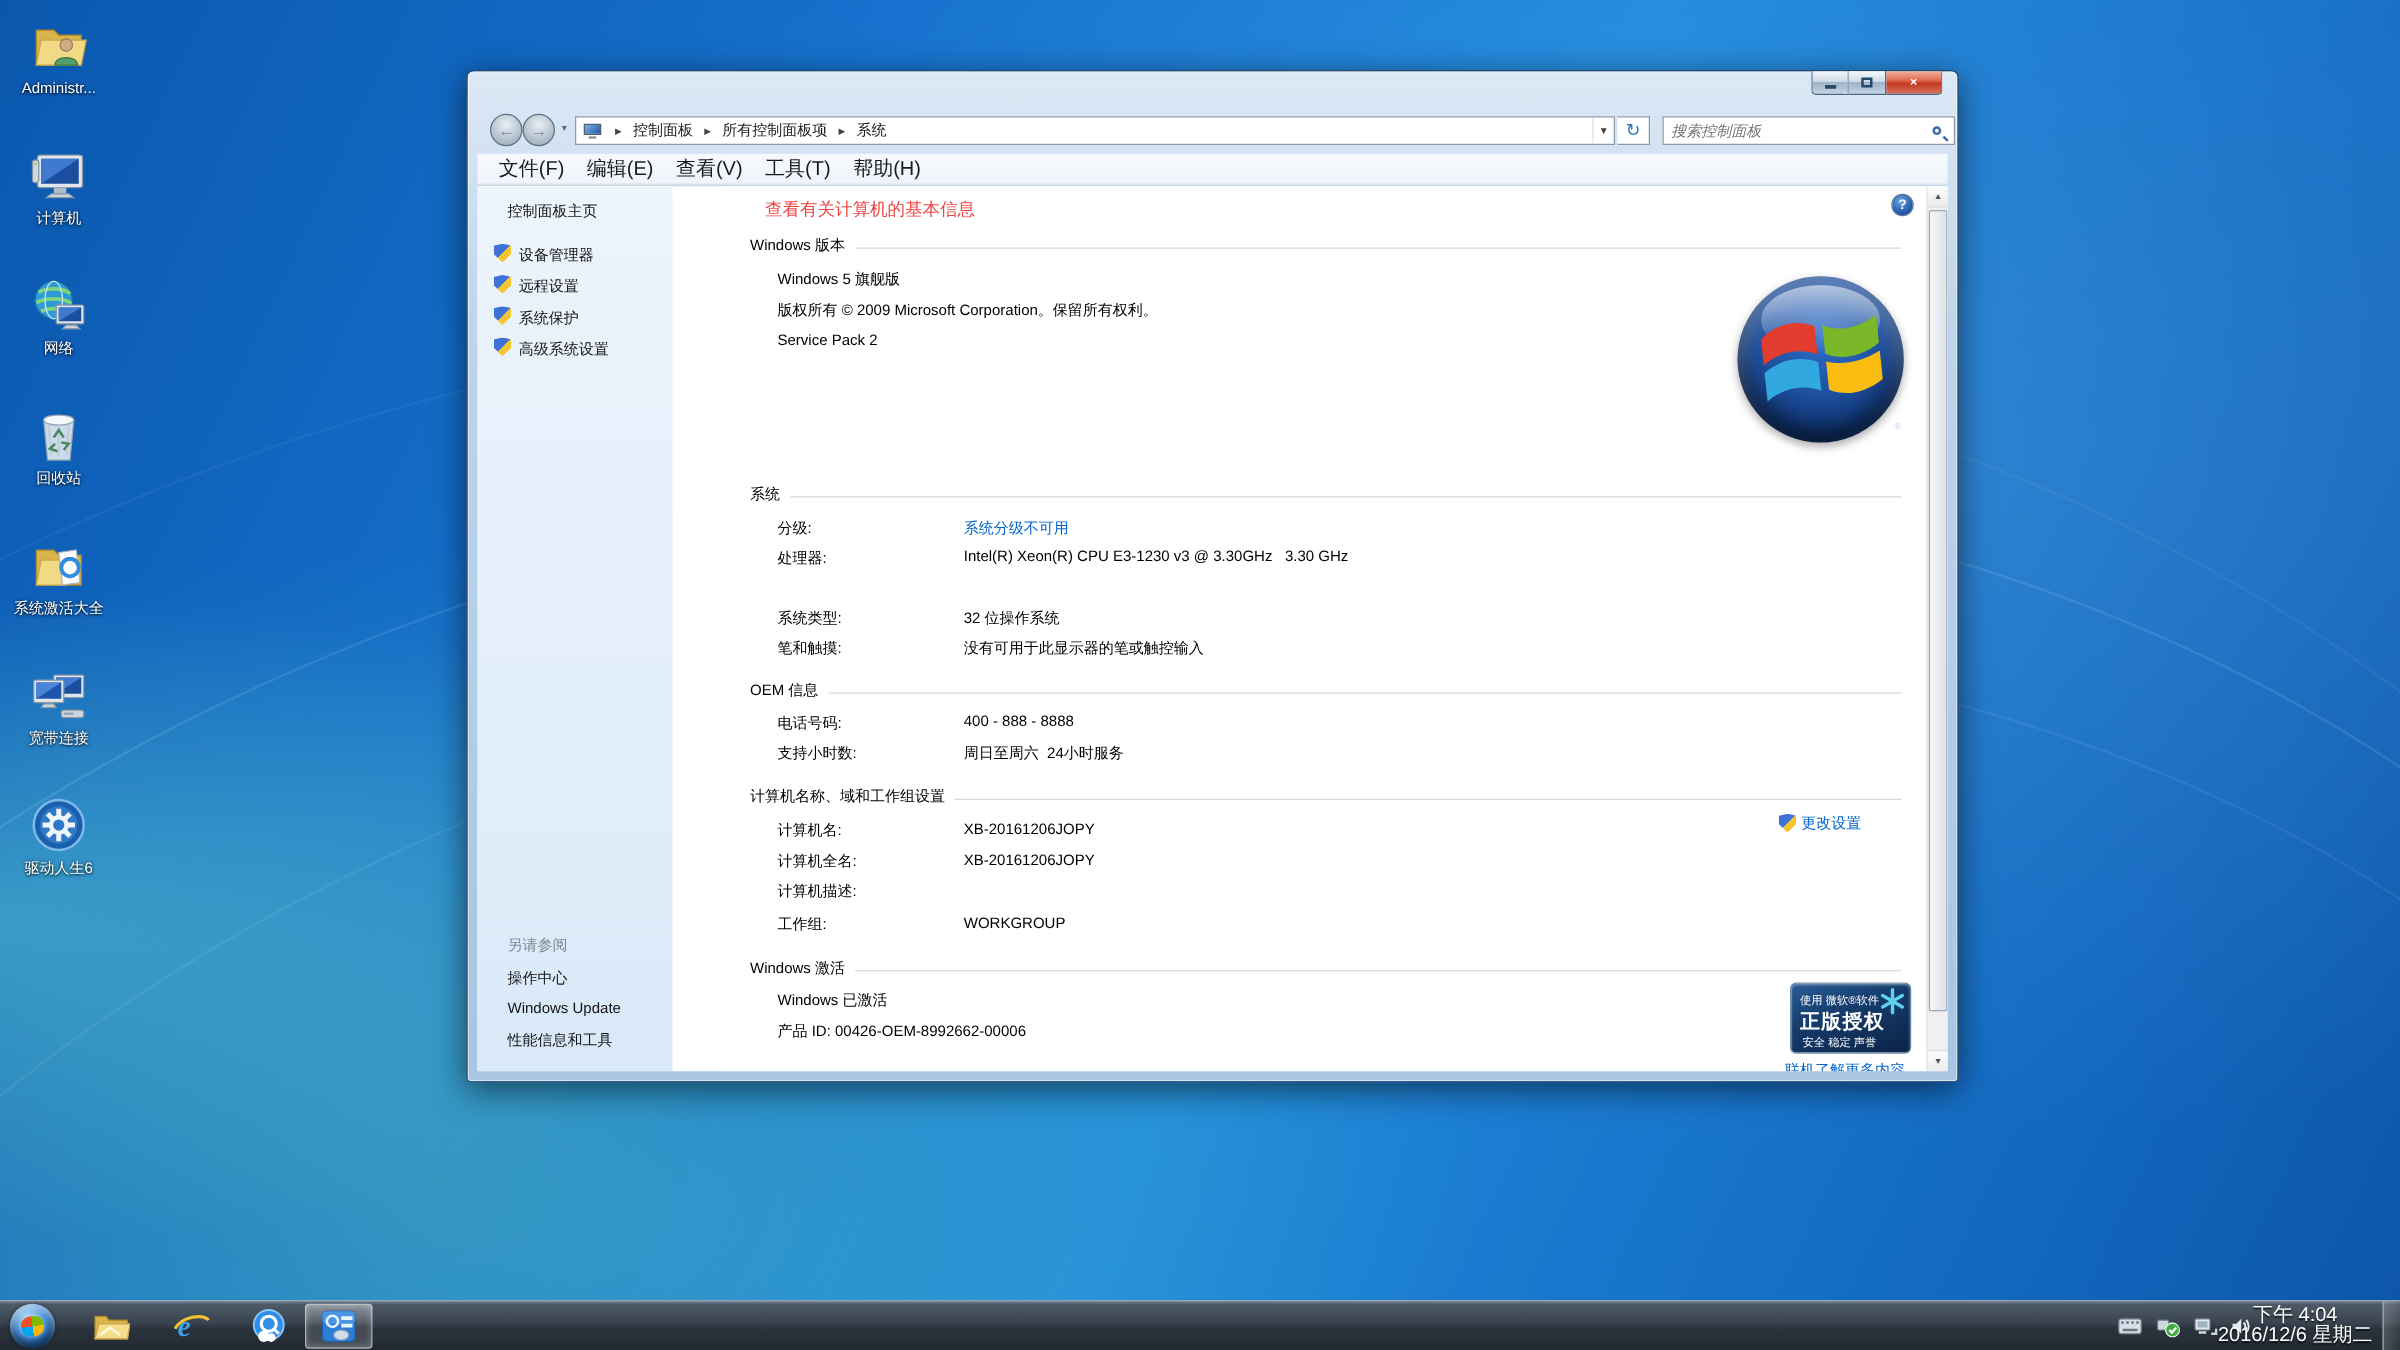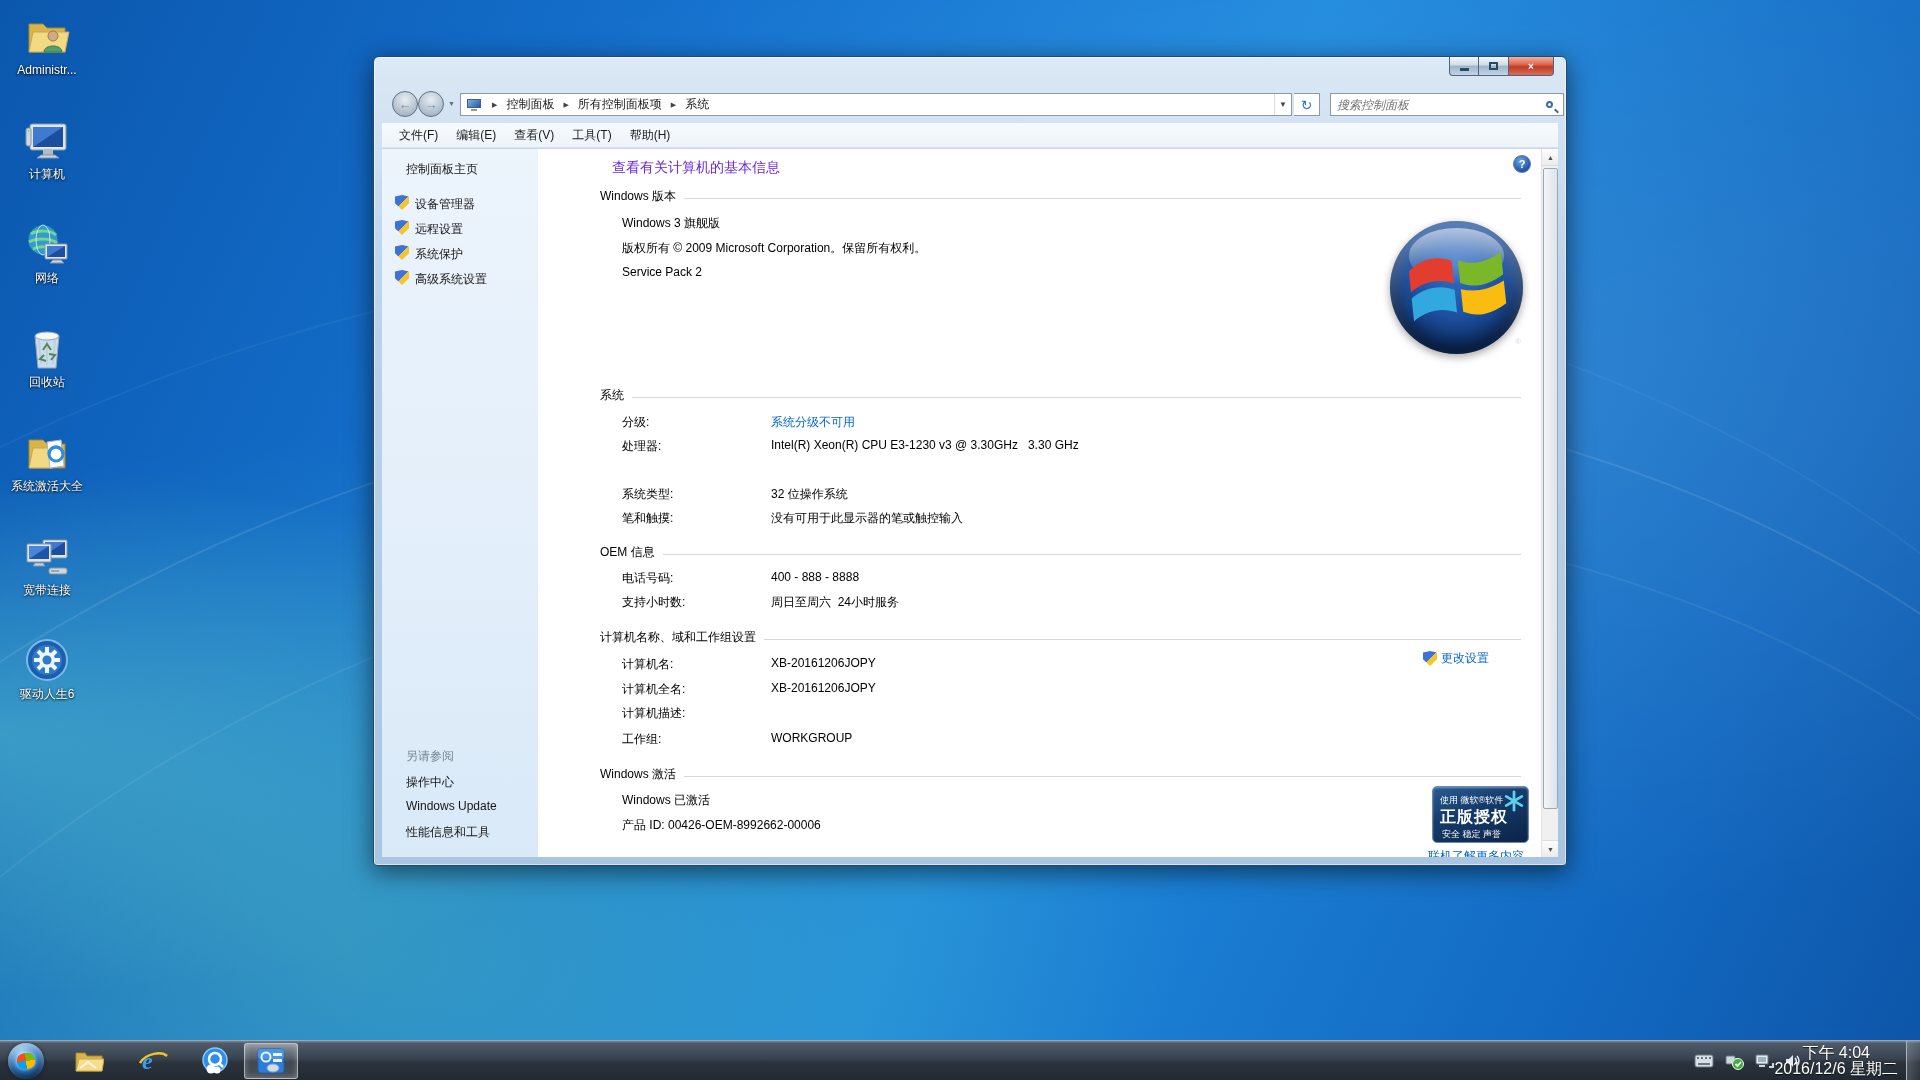--- a/index.html
+++ b/index.html
@@ -57,21 +57,21 @@
   .addr-drop { margin-left:auto; width:17px; text-align:center; font-size:8px; color:#444; border-left:1px solid #e0e0e0; align-self:stretch; display:flex; align-items:center; justify-content:center; }
   .refreshbtn { position:absolute; left:912px; top:6px; width:26px; height:23px; background:#fff; border:1px solid #8a9aa8; border-left:none;
     display:flex; align-items:center; justify-content:center; color:#2f78c8; font-size:14px; }
   .searchbox { position:absolute; left:948px; top:6px; width:234px; height:23px; background:#fff; border:1px solid #8a9aa8; display:flex; align-items:center; }
   .searchbox input { flex:1; border:none; outline:none; font-style:italic; color:#ec4899; font-size:12px; padding:0 6px; font-family:inherit; background:transparent; }
   .mag { width:7px; height:7px; border:2px solid #3a6ea5; border-radius:50%; position:relative; margin-right:10px; }
   .mag::after { content:""; position:absolute; width:5px; height:2px; background:#3a6ea5; transform:rotate(45deg); left:6px; top:7px; }
 
   .menurow { position:absolute; top:66px; left:8px; right:8px; height:25px;
     background:linear-gradient(180deg,#f6fafd,#eef4fa); border-bottom:1px solid #d6e2ee;
-    display:flex; align-items:center; padding-left:8px; font-size:12px; color:#1a1a1a; }
+    display:flex; align-items:center; padding-left:8px; font-size:16px; color:#1a1a1a; }
   .menuitem { padding:3px 9px; cursor:default; }
 
   .client { position:absolute; top:91px; left:8px; right:8px; bottom:8px; background:#fff; overflow:hidden; border-top:1px solid #c9d6e4; }
 
   
   .sidebar { position:absolute; left:0; top:0; bottom:0; width:156px;
     background:linear-gradient(180deg,#ecf4fc 0%,#e2eefa 60%,#d9e9f8 100%); font-size:12px; }
   .side-item { position:absolute; left:24px; color:#151515; cursor:pointer; white-space:nowrap; }
   .side-task { position:absolute; left:33px; color:#151515; cursor:pointer; white-space:nowrap; }
   .shield { position:absolute; left:13px; width:14px; height:15px;
@@ -83,21 +83,21 @@
   .vscroll { position:absolute; right:0; top:0; bottom:0; width:17px; background:#f0f0f0; border-left:1px solid #e2e2e2; }
   .varrow { position:absolute; left:0; width:17px; height:17px; display:flex; align-items:center; justify-content:center; font-size:7px; color:#505050;
     background:linear-gradient(180deg,#fdfdfd,#ebebeb); }
   .varrow.up { top:0; border-bottom:1px solid #dcdcdc; }
   .varrow.dn { bottom:0; border-top:1px solid #dcdcdc; }
   .vthumb { position:absolute; left:1px; width:15px; top:19px; bottom:48px; border:1px solid #98a8b8; border-radius:2px;
     background:linear-gradient(90deg,#f4f6f8,#dde3e9); }
 
   
   .main { position:absolute; left:196px; right:17px; top:0; bottom:0; background:#fff; font-size:12px; color:#000; }
-  .pgtitle { position:absolute; left:34px; top:10px; font-size:14px; color:#6d28d9; }
+  .pgtitle { position:absolute; left:34px; top:10px; font-size:14px; color:#ef4444; }
   .helpico { position:absolute; right:10px; top:6px; width:18px; height:18px; border-radius:50%;
     background:radial-gradient(circle at 40% 30%, #6aa6e0, #1f55a8 70%, #143c7c); color:#fff; font-size:11px; font-weight:bold;
     display:flex; align-items:center; justify-content:center; border:1px solid #5a7a9a; }
   .sect { position:absolute; left:22px; right:20px; display:flex; align-items:center; white-space:nowrap; color:#000; }
   .sect::after { content:""; flex:1; height:1px; background:#d8d8d8; margin-left:8px; margin-top:3px; }
   .cline { position:absolute; left:44px; white-space:pre; }
   .crow { position:absolute; left:0; right:2px; height:16px; }
   .clabel { position:absolute; left:44px; white-space:pre; }
   .cvalue { position:absolute; left:193px; white-space:pre; }
   a.bluelink { color:#0066cc; text-decoration:none; cursor:pointer; }
@@ -317,21 +317,21 @@
         <span class="side-item" style="top:625px">操作中心</span>
         <span class="side-item" style="top:650px">Windows Update</span>
         <span class="side-item" style="top:675px">性能信息和工具</span>
       </div>
 
       <div class="main">
         <div class="pgtitle">查看有关计算机的基本信息</div>
         <div class="helpico">?</div>
 
         <div class="sect" style="top:39px">Windows 版本</div>
-        <div class="cline" style="top:66px">Windows 3 旗舰版</div>
+        <div class="cline" style="top:66px">Windows 5 旗舰版</div>
         <div class="cline" style="top:91px">版权所有 © 2009 Microsoft Corporation。保留所有权利。</div>
         <div class="cline" style="top:116px">Service Pack 2</div>
 
         <div class="orb">
           <svg width="133" height="133" viewBox="0 0 64 64">
             <g transform="rotate(-6 32 32)">
               <path d="M10 22 C17 16 25 16 31 19 L31 30 C25 27 17 27 10 32 Z" fill="#e23d2e"></path>
               <path d="M34 19 C40 22 47 22 55 17 L55 28 C47 33 40 33 34 30 Z" fill="#7ab829"></path>
               <path d="M10 35 C17 30 25 30 31 33 L31 44 C25 41 17 41 10 46 Z" fill="#31a8e0"></path>
               <path d="M34 33 C40 35 47 35 55 31 L55 42 C47 47 40 47 34 44 Z" fill="#fbbc12"></path>

